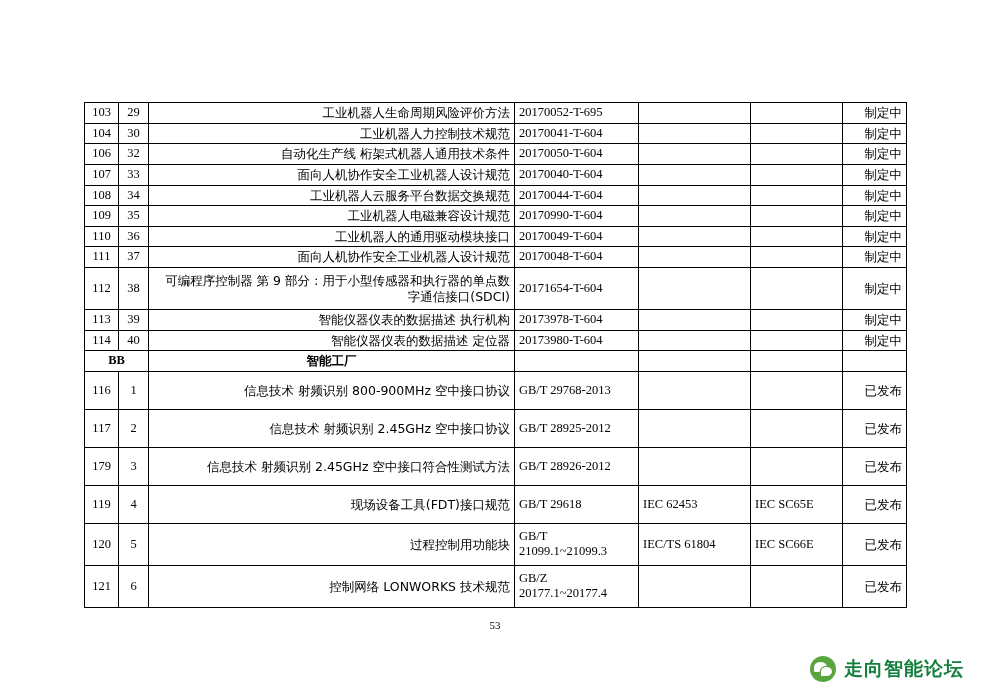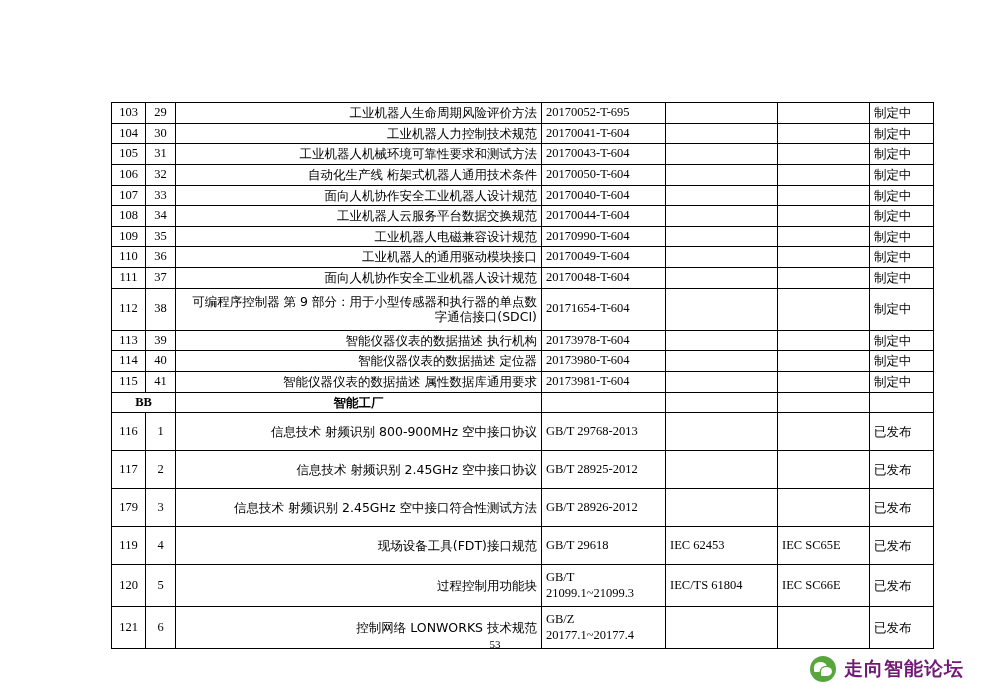--- a/index.html
+++ b/index.html
@@ -20,21 +20,20 @@
     left: 0;
     top: 0;
     width: 990px;
     height: 700px;
   }
   .table-wrap {
     position: absolute;
     left: 84px;
     top: 102px;
     width: 822px;
-    margin-left: 27px;
   }
   table.std {
     border-collapse: collapse;
     width: 822px;
     table-layout: fixed;
   }
   table.std td {
     border: 1px solid #000000;
     font-size: 12.5px;
     line-height: 1.25;
@@ -58,40 +57,40 @@
   }
   td.name {
     text-align: right;
     padding-left: 6px;
   }
   td.code, td.iso, td.tc {
     text-align: left;
     padding-left: 6px;
   }
   td.stat {
-    text-align: left;
+    text-align: right;
   }
   td.section {
     text-align: center;
     padding-left: 6px;
     font-weight: bold;
   }
   .cn {
     font-family: "DejaVu Sans", "Liberation Sans", sans-serif;
     font-size: 12px;
   }
   .tall2 { height: 42px; }
   .tall3 { height: 38px; }
   .code-multi {
     line-height: 1.7;
   }
   .page-number {
     position: absolute;
     left: 0;
-    top: 638px;
+    top: 619px;
     width: 990px;
     text-align: center;
     font-size: 11px;
     color: #000;
   }
   .footer-badge {
     position: absolute;
     right: 26px;
     bottom: 18px;
     display: flex;
@@ -123,21 +122,21 @@
     width: 11px;
     height: 9px;
     left: 11px;
     top: 11px;
     box-shadow: 0 0 0 1.3px #59a63f;
   }
   .brand-text {
     font-family: "DejaVu Sans", "Liberation Sans", sans-serif;
     font-size: 19px;
     font-weight: bold;
-    color: #701a75;
+    color: #15803d;
     letter-spacing: 1px;
     white-space: nowrap;
   }
 </style>
 </head>
 <body>
 
 <div class="page">
 
   <div class="table-wrap">
@@ -165,29 +164,20 @@
         <tr>
           <td class="no">104</td>
           <td class="seq">30</td>
           <td class="name cn">工业机器人力控制技术规范</td>
           <td class="code">20170041-T-604</td>
           <td class="iso"></td>
           <td class="tc"></td>
           <td class="stat cn">制定中</td>
         </tr>
         <tr>
-          <td class="no">105</td>
-          <td class="seq">31</td>
-          <td class="name cn">工业机器人机械环境可靠性要求和测试方法</td>
-          <td class="code">20170043-T-604</td>
-          <td class="iso"></td>
-          <td class="tc"></td>
-          <td class="stat cn">制定中</td>
-        </tr>
-        <tr>
           <td class="no">106</td>
           <td class="seq">32</td>
           <td class="name cn">自动化生产线  桁架式机器人通用技术条件</td>
           <td class="code">20170050-T-604</td>
           <td class="iso"></td>
           <td class="tc"></td>
           <td class="stat cn">制定中</td>
         </tr>
         <tr>
           <td class="no">107</td>
@@ -250,29 +240,20 @@
           <td class="code">20173978-T-604</td>
           <td class="iso"></td>
           <td class="tc"></td>
           <td class="stat cn">制定中</td>
         </tr>
         <tr>
           <td class="no">114</td>
           <td class="seq">40</td>
           <td class="name cn">智能仪器仪表的数据描述  定位器</td>
           <td class="code">20173980-T-604</td>
-          <td class="iso"></td>
-          <td class="tc"></td>
-          <td class="stat cn">制定中</td>
-        </tr>
-        <tr>
-          <td class="no">115</td>
-          <td class="seq">41</td>
-          <td class="name cn">智能仪器仪表的数据描述  属性数据库通用要求</td>
-          <td class="code">20173981-T-604</td>
           <td class="iso"></td>
           <td class="tc"></td>
           <td class="stat cn">制定中</td>
         </tr>
 
         <tr>
           <td class="section" colspan="2">BB</td>
           <td class="section cn">智能工厂</td>
           <td class="code"></td>
           <td class="iso"></td>

